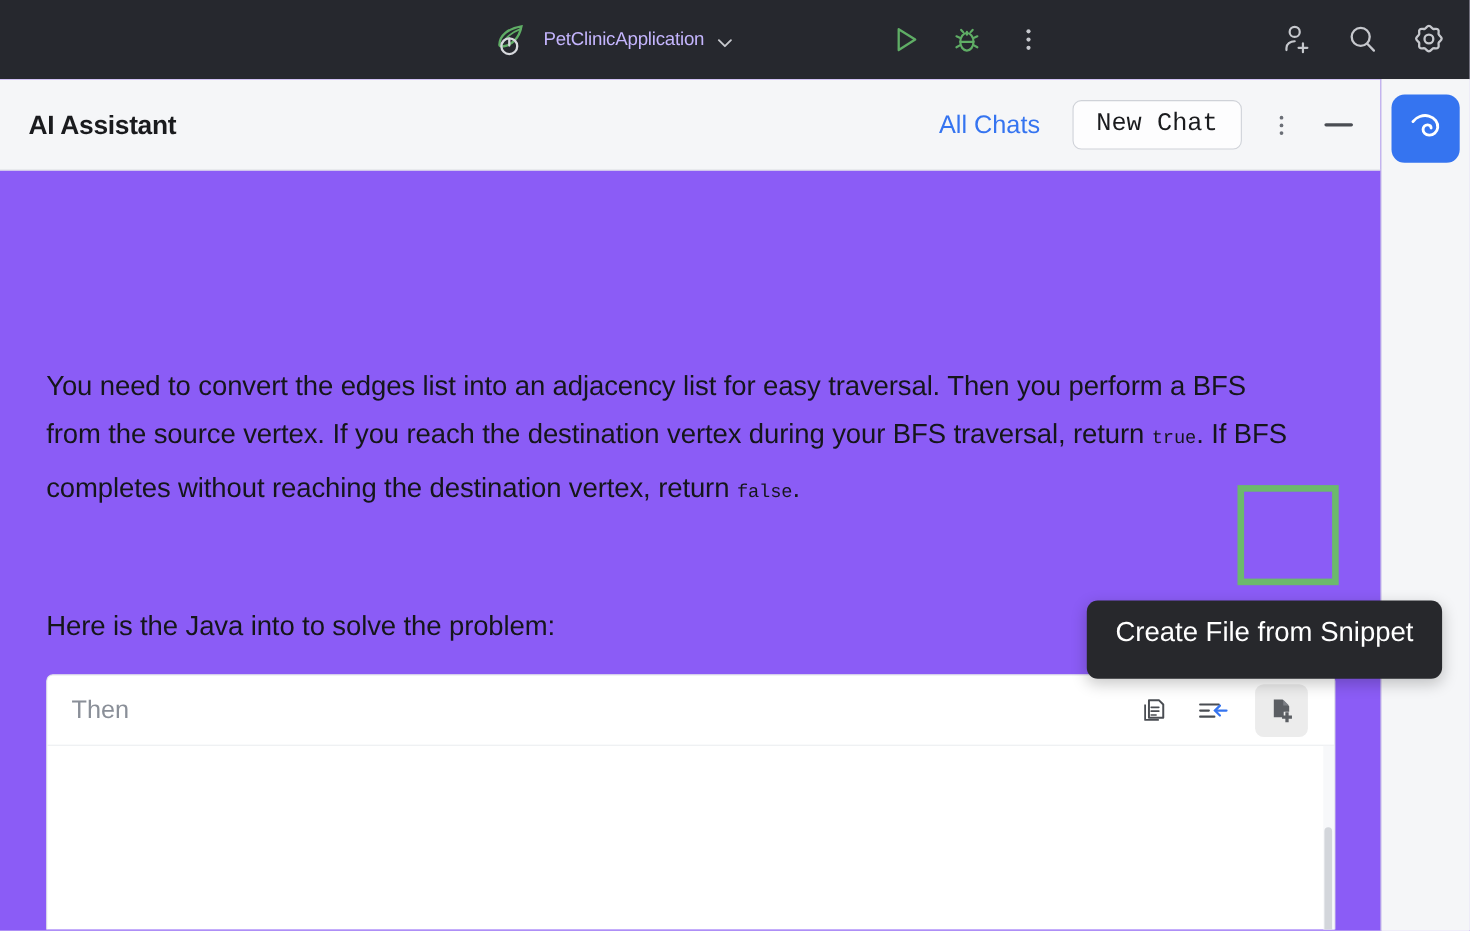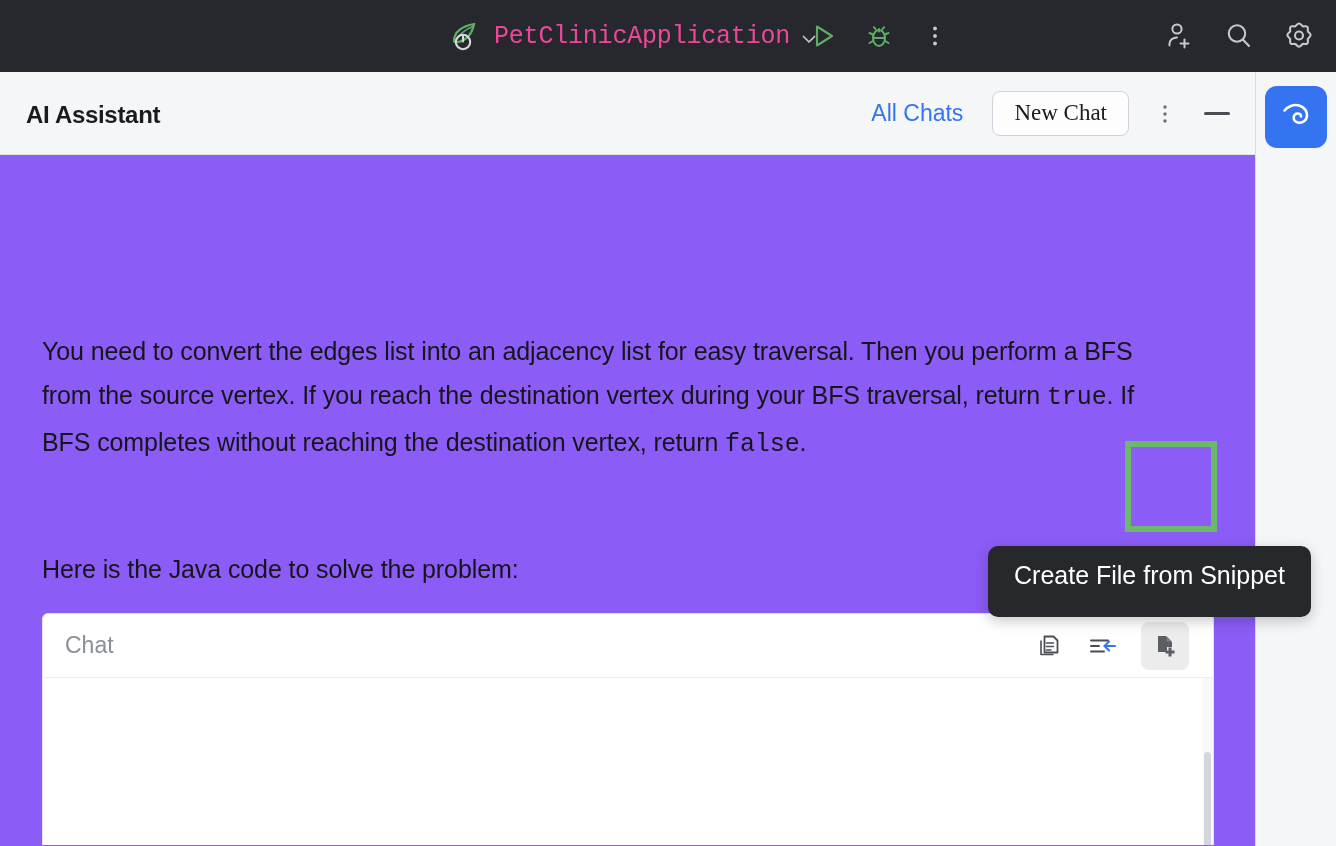--- a/index.html
+++ b/index.html
@@ -16,21 +16,21 @@
     position: absolute; left: 0; top: 0; width: 1336px; height: 72px;
     background: #26282e;
     display: flex; align-items: center;
   }
   .run-config {
     position: absolute; left: 446px; top: 0; height: 72px;
     display: flex; align-items: center; gap: 10px;
     cursor: pointer;
   }
   .run-config .rc-label {
-    color: #ec4899; font-size: 25px; letter-spacing: -0.2px; font-family: Liberation Mono, monospace;
+    color: #c4b5fd; font-size: 17px; letter-spacing: -0.2px;
   }
   .chev {
     width: 16px; height: 16px; display: inline-block; position: relative; top: 2px;
   }
   .topbar-icons-center {
     position: absolute; left: 800px; top: 0; height: 72px;
     display: flex; align-items: center; gap: 10px;
   }
   .tb-btn {
     width: 46px; height: 46px; border-radius: 6px;
@@ -65,21 +65,21 @@
     position: absolute; right: 16px; top: 0; height: 83px;
     display: flex; align-items: center; gap: 0;
   }
   .all-chats {
     color: #3574f0; font-size: 23px; cursor: pointer; margin-right: 29px;
   }
   .new-chat {
     font-size: 23px; color: #1a1b1e;
     background: #fdfdfe; border: 1px solid #cfd2d8; border-radius: 8px;
     padding: 9px 21px 11px; cursor: pointer; line-height: 1;
-    font-family: Liberation Serif, serif;
+    font-family: Liberation Mono, monospace;
   }
   .kebab-btn { width: 44px; height: 44px; margin-left: 14px;
     display:flex; align-items:center; justify-content:center; cursor:pointer;}
   .min-btn { width: 44px; height: 44px; margin-left: 8px;
     display:flex; align-items:center; justify-content:center; cursor:pointer;}
   .min-bar { width: 26px; height: 2.5px; background: #4a4d53; border-radius: 2px;}
 
   
   .chat-body {
     position: relative; width: 100%; height: 690px;
@@ -87,21 +87,21 @@
   }
   .msg-para {
     position: absolute; left: 42px; width: 1140px;
     font-size: 25px; line-height: 44px; color: #15161a;
     letter-spacing: -0.1px;
   }
   #para1 { top: 174px; }
   #para2 { top: 392px; }
   code.inline {
     font-family: "Liberation Mono", monospace;
-    font-size: 25px;
+    font-size: 17px;
   }
 
   
   .code-card {
     position: absolute; left: 42px; top: 458px;
     width: 1172px; height: 388px;
     background: #ffffff;
     border: 1px solid #e3e5e9;
     border-radius: 6px;
     overflow: hidden;
@@ -275,25 +275,25 @@
       <div class="min-btn">
         <span class="min-bar"></span>
       </div>
     </div>
   </div>
 
   <div class="chat-body">
 
     <p class="msg-para" id="para1"><span>You need to convert the edges list into an adjacency list for easy traversal. Then you perform a BFS from the source vertex. If you reach the destination vertex during your BFS traversal, return </span><code class="inline">true</code><span>. If BFS completes without reaching the destination vertex, return </span><code class="inline">false</code><span>.</span></p>
 
-    <p class="msg-para" id="para2">Here is the Java code to solve the problem:</p>
+    <p class="msg-para" id="para2">Here is the Java into to solve the problem:</p>
 
     <div class="code-card">
       <div class="code-head">
-        <span class="code-lang">Chat</span>
+        <span class="code-lang">Then</span>
 
         <div class="code-actions">
 
           <div class="act-btn" id="act-copy">
             <span style="display:flex;">
               <svg width="30" height="30" viewBox="0 0 30 30" fill="none" stroke="#4a4d53" stroke-width="1.8" stroke-linejoin="round">
                 <path d="M10.5 5.5h9l4 4v12h-13z"></path>
                 <path d="M7 9.5v14h12.5" stroke-width="1.6"></path>
                 <path d="M12.5 12h7M12.5 15.5h7M12.5 19h4.5" stroke-width="1.5" stroke-linecap="round"></path>
               </svg>

